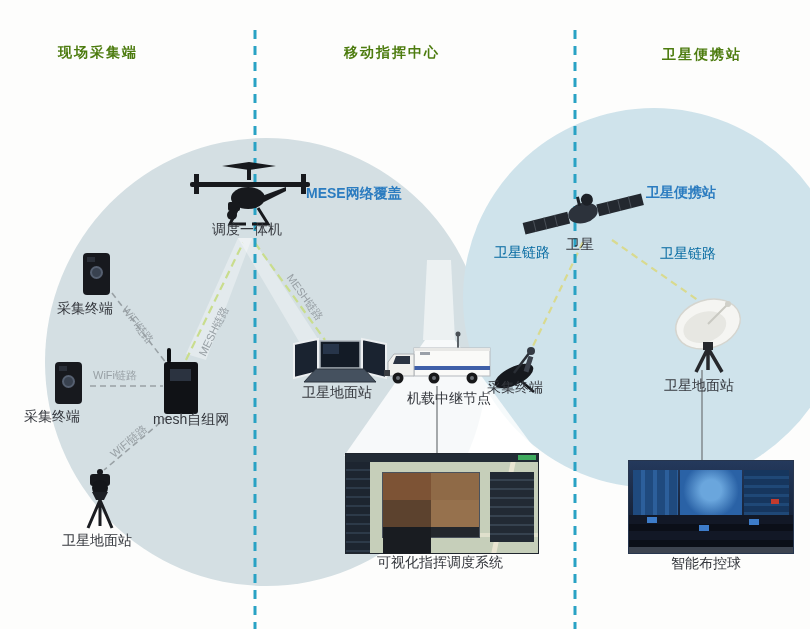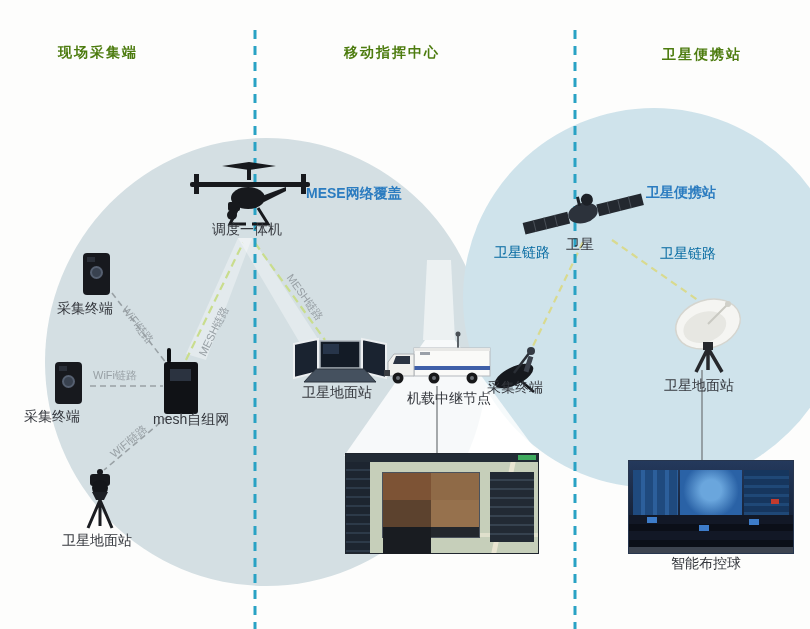--- a/index.html
+++ b/index.html
@@ -228,20 +228,21 @@
     </span>
     <span class="video">
       <span class="v1"></span>
         <span class="v2"></span>
         <span class="v3"></span>
         <span class="v4"></span>
       <span class="vbar"></span>
     </span>
     <span class="panel"></span>
   </div>
+  <div class="lbl" style="left:377px;top:554px">可视化指挥调度系统</div>
 
   <div class="node room">
     <span class="screens">
       <span class="rs1"></span>
         <span class="rs2"></span>
         <span class="rs3"></span>
     </span>
     <span class="dot-red"></span>
     <span class="desks">
       <span class="mon" style="left:18px;top:2px"></span>

